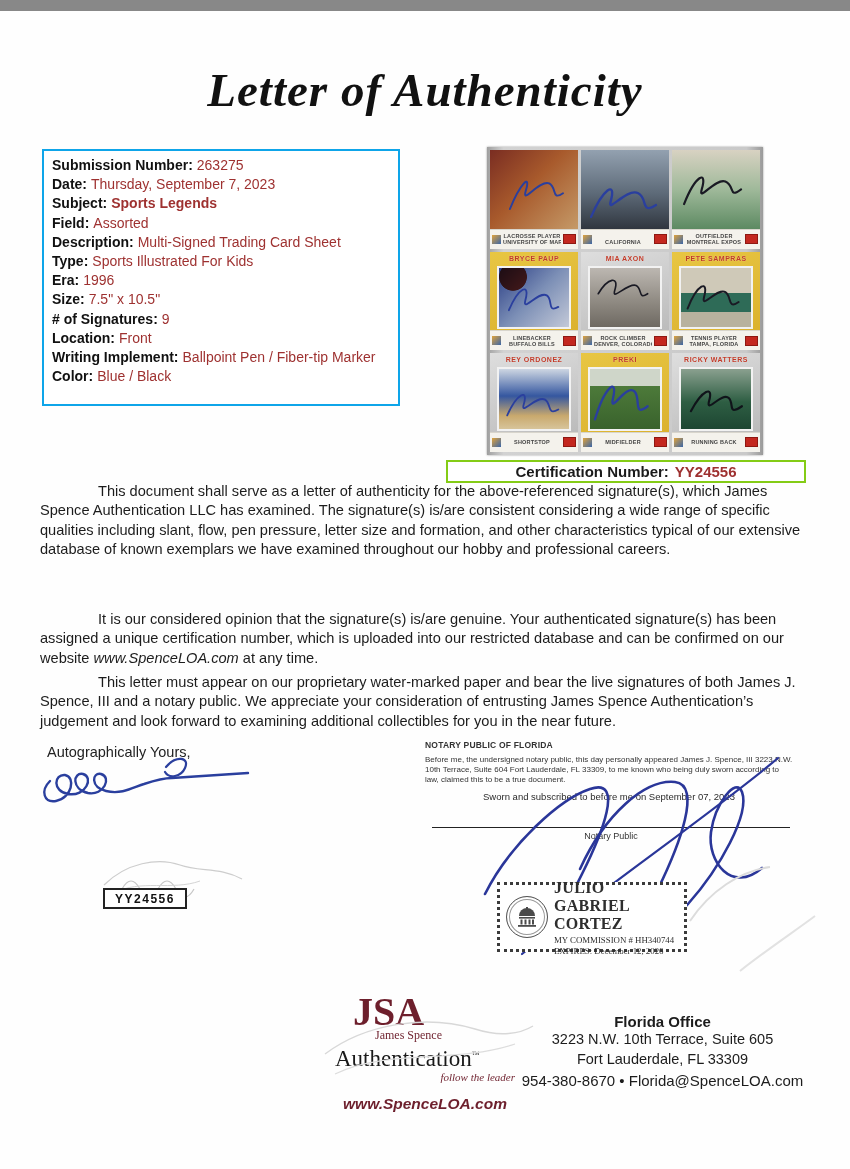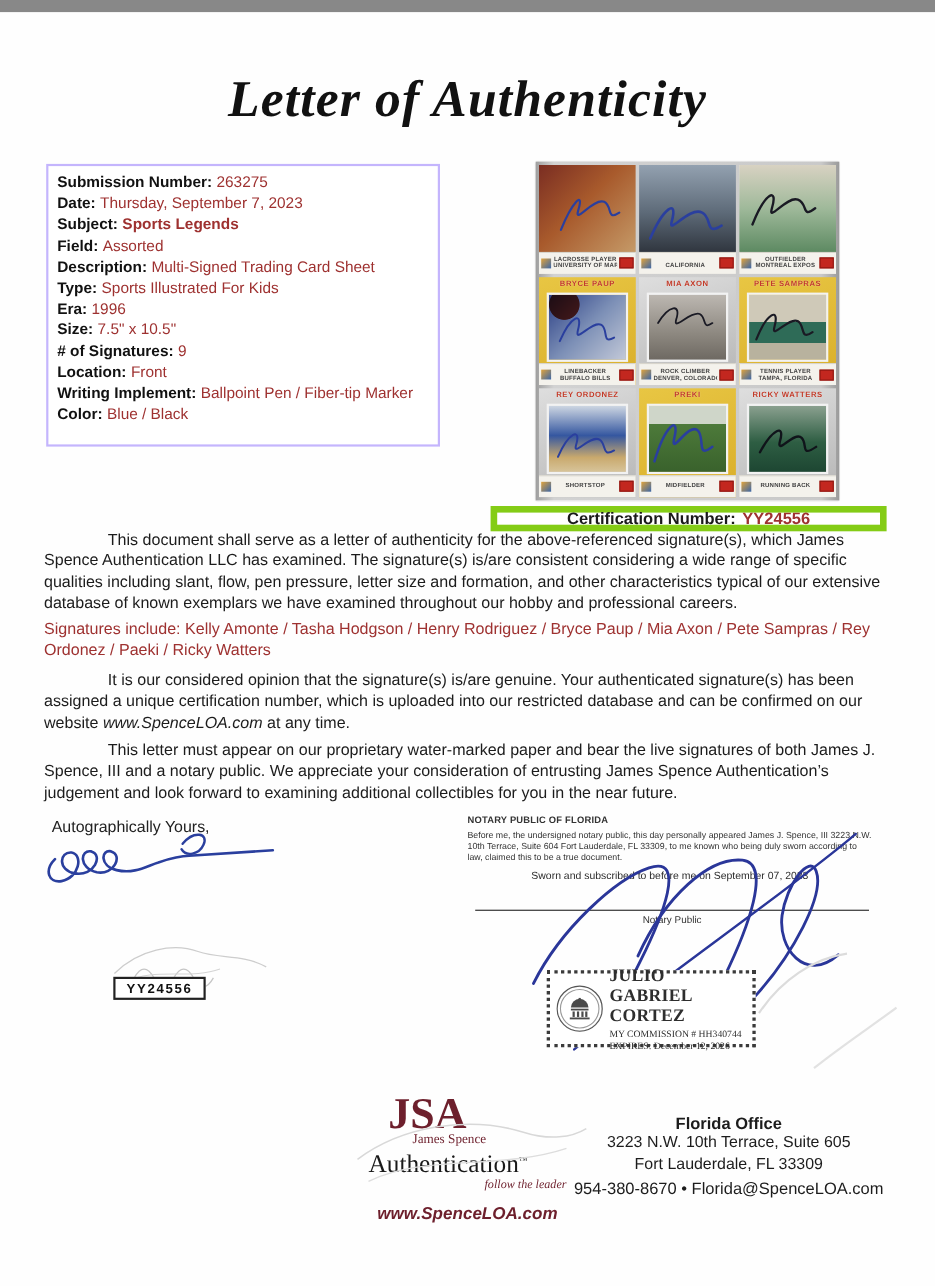--- a/index.html
+++ b/index.html
@@ -13,21 +13,21 @@
   
   .doc-title {
     position:absolute; left:0; top:52px; width:850px; text-align:center;
     font-family:"Liberation Serif", serif; font-style:italic; font-weight:bold;
     font-size:47px; color:#111; letter-spacing:1px;
   }
 
   
   .sub-box {
     position:absolute; left:42px; top:138px; width:358px; min-height:257px;
-    border:2px solid #c4b5fd; padding:5px 8px; background:#fff;
+    border:2px solid #0ea5e9; padding:5px 8px; background:#fff;
     font-size:14px; line-height:19.2px;
   }
   .sub-label { font-weight:bold; color:#111; }
   .sub-value { color:#9e3130; margin-left:4px; }
   .sub-value.bold { font-weight:bold; }
 
   
   .sheet {
     position:absolute; left:487px; top:136px; width:276px; height:308px;
     background:linear-gradient(90deg,#9f9f9f,#d2d2d2 6%,#c9c9c9 94%,#9a9a9a);
@@ -61,21 +61,21 @@
   }
   .cap-logo { width:9px; height:9px; background:linear-gradient(135deg,#e0a33c,#3a66a8); flex:none; }
   .cap-text { flex:1; text-align:center; color:#444; font-weight:bold;
     font-size:5.5px; line-height:6px; letter-spacing:.2px; overflow:hidden; white-space:nowrap; }
   .kids-logo { width:13px; height:10px; background:#c3271f; flex:none;
     border:1px solid #8e1812; }
 
   
   .cert-box {
     position:absolute; left:446px; top:449px; width:360px; height:23px;
-    border:6px solid #84cc16; background:#fff; display:flex; align-items:center; justify-content:center;
+    border:2px solid #84cc16; background:#fff; display:flex; align-items:center; justify-content:center;
     font-size:15px; font-weight:bold;
   }
   .cert-box .num { color:#9e3130; margin-left:6px; }
 
   
   .para { position:absolute; left:40px; width:772px; font-size:14.6px; line-height:19.4px; color:#1c1c1c; }
   .para.indent { text-indent:58px; }
   .p1 { top:471px; }
   .sig-line { top:552px; color:#9e3130; }
   .p2 { top:599px; }
@@ -280,21 +280,20 @@
         </div>
     </div>
   </div>
 
   <div class="cert-box">
     <span>Certification Number:</span>
     <span class="num">YY24556</span>
   </div>
 
   <div class="para indent p1">This document shall serve as a letter of authenticity for the above-referenced signature(s), which James Spence Authentication LLC has examined.  The signature(s) is/are consistent considering a wide range of specific qualities including slant, flow, pen pressure, letter size and formation, and other characteristics typical of our extensive database of known exemplars we have examined throughout our hobby and professional careers.</div>
-  <div class="para sig-line">Signatures include: Kelly Amonte / Tasha Hodgson / Henry Rodriguez / Bryce Paup / Mia Axon / Pete Sampras / Rey Ordonez / Paeki / Ricky Watters</div>
   <div class="para indent p2"><span>It is our considered opinion that the signature(s) is/are genuine. Your authenticated signature(s) has been assigned a unique certification number, which is uploaded into our restricted database and can be confirmed on our website </span><span class="website-it">www.SpenceLOA.com</span><span> at any time.</span></div>
   <div class="para indent p3">This letter must appear on our proprietary water-marked paper and bear the live signatures of both James J. Spence, III and a notary public. We appreciate your consideration of entrusting James Spence Authentication’s judgement and look forward to examining additional collectibles for you in the near future.</div>
 
   <div class="salutation">Autographically Yours,</div>
   <svg class="spence-sig" width="230" height="64" viewBox="0 0 230 64">
     <path d="M14,34 C4,44 8,56 20,54 C36,51 40,30 29,28 C18,27 16,44 32,47 C50,50 58,30 47,27 C37,25 35,42 52,46 C68,49 76,30 65,27 C56,25 54,40 70,44 C86,48 98,40 108,37 C120,33 128,31 136,31 L212,26" fill="none" stroke="#2a3f9e" stroke-width="2.4" stroke-linecap="round"></path>
     <path d="M130,20 C140,8 154,10 149,21 C145,30 133,32 129,25" fill="none" stroke="#2a3f9e" stroke-width="2.2" stroke-linecap="round"></path>
   </svg>
 
   <svg class="seal-squiggle" width="160" height="48" viewBox="0 0 160 48">

